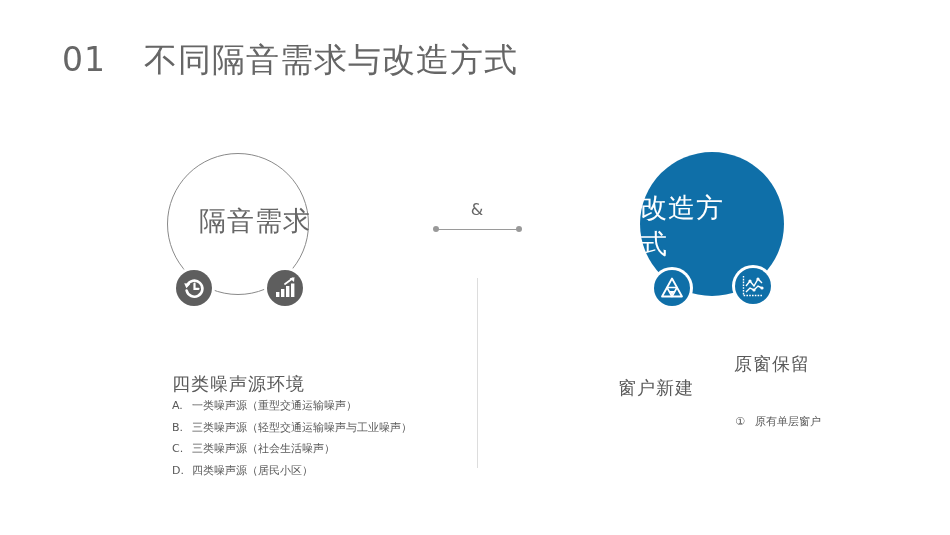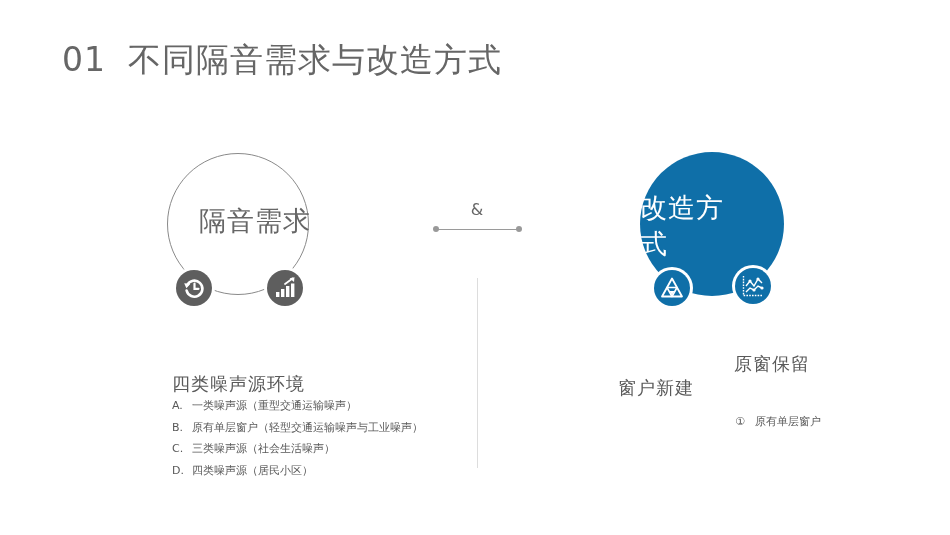--- a/index.html
+++ b/index.html
@@ -6,21 +6,21 @@
     body {
       width: 950px; height: 535px; position: relative; overflow: hidden;
       background: #ffffff;
       font-family: "DejaVu Sans", "Liberation Sans", sans-serif;
       color: #595959;
     }
     .page-title {
       position: absolute; left: 62px; top: 38px;
       font-size: 33px; color: #666666; letter-spacing: 1px; white-space: nowrap;
     }
-    .page-title .num { margin-right: 22px; text-align: center; }
+    .page-title .num { margin-right: 38px; text-align: center; }
 
     
     .circle-outline {
       position: absolute; left: 167px; top: 153px;
       width: 142px; height: 142px; border-radius: 50%;
       border: 1px solid #8a8a8a; box-sizing: border-box;
     }
     .circle-label-left {
       position: absolute; left: 167px; top: 203px; width: 144px;
       text-align: right; font-size: 27px; color: #666666; letter-spacing: 1px;
@@ -127,21 +127,21 @@
     <circle cx="10" cy="8" r="1.6" fill="#ffffff"></circle>
     <circle cx="18" cy="6" r="1.6" fill="#ffffff"></circle>
     <circle cx="14" cy="17" r="1.6" fill="#ffffff"></circle>
     <circle cx="22" cy="15" r="1.6" fill="#ffffff"></circle>
   </svg>
 </div>
 
 <div class="section-heading" style="left:172px; top:372px;">四类噪声源环境</div>
 <ul class="list" style="left:172px; top:395px;">
   <li><span class="marker">A.</span><span>一类噪声源（重型交通运输噪声）</span></li>
-  <li><span class="marker">B.</span><span>原有单层窗户（轻型交通运输噪声与工业噪声）</span></li>
+  <li><span class="marker">B.</span><span>三类噪声源（轻型交通运输噪声与工业噪声）</span></li>
   <li><span class="marker">C.</span><span>三类噪声源（社会生活噪声）</span></li>
   <li><span class="marker">D.</span><span>四类噪声源（居民小区）</span></li>
 </ul>
 
 <div class="section-heading" style="left:618px; top:376px;">窗户新建</div>
 <div class="section-heading" style="left:734px; top:352px;">原窗保留</div>
 <ul class="list right" style="left:735px; top:411px;">
   <li><span class="marker">①</span><span>原有单层窗户</span></li>
 </ul>
 

